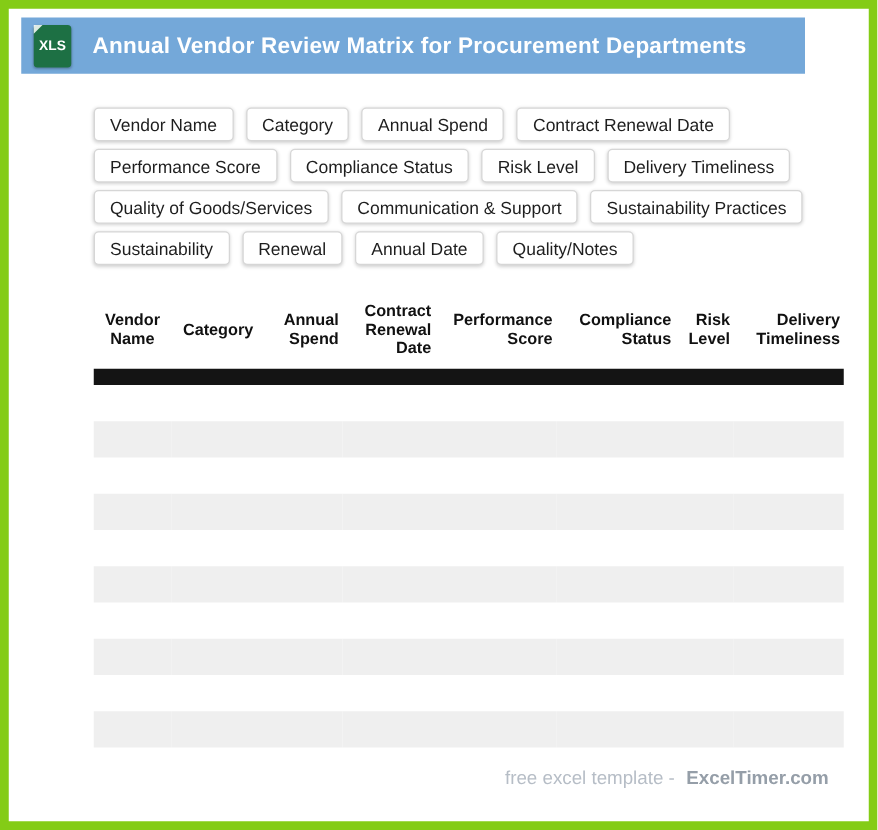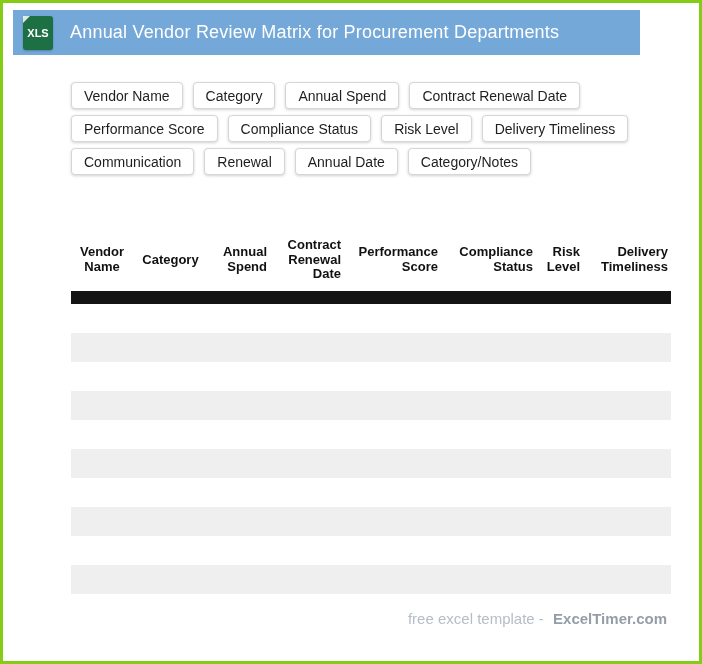--- a/index.html
+++ b/index.html
@@ -6,21 +6,21 @@
     --header-bg:#74a8d9;
     --badge-bg:#1d7044;
     --row-even:#efefef;
     --divider:#141414;
   }
   html,body{margin:0;padding:0;background:#ffffff;}
   .page{
     position:relative;
     width:702px;height:664px;
     box-sizing:border-box;
-    border:3px solid #84cc16;
+    border:7px solid #84cc16;
     background:#ffffff;
     font-family:"Liberation Sans",sans-serif;
     overflow:hidden;
   }
   
   .header{
     position:absolute;left:10px;top:7px;
     width:627px;height:45px;
     background:var(--header-bg);
     display:flex;align-items:center;
@@ -40,21 +40,21 @@
     content:"";
     position:absolute;left:0;top:0;
     border-style:solid;
     border-width:7px 7px 0 0;
     border-color:#ffffff transparent transparent transparent;
     opacity:.85;
   }
   .header-title{
     color:#ffffff;
     font-size:18px;
-    font-weight:400;
+    font-weight:700;
     margin-left:17px;
     letter-spacing:.2px;
     white-space:nowrap;
   }
   
   .chips{
     position:absolute;left:68px;top:79px;width:600px;
   }
   .chip-row{
     display:flex;gap:10px;margin-bottom:6px;
@@ -122,24 +122,29 @@
       <span class="chip">Annual Spend</span>
       <span class="chip">Contract Renewal Date</span>
     </div>
     <div class="chip-row">
       <span class="chip">Performance Score</span>
       <span class="chip">Compliance Status</span>
       <span class="chip">Risk Level</span>
       <span class="chip">Delivery Timeliness</span>
     </div>
     <div class="chip-row">
-      <span class="chip">Communication</span>
+      <span class="chip">Quality of Goods/Services</span>
+      <span class="chip">Communication &amp; Support</span>
+      <span class="chip">Sustainability Practices</span>
+    </div>
+    <div class="chip-row">
+      <span class="chip">Sustainability</span>
       <span class="chip">Renewal</span>
       <span class="chip">Annual Date</span>
-      <span class="chip">Category/Notes</span>
+      <span class="chip">Quality/Notes</span>
     </div>
   </div>
 
   <table class="matrix">
     <colgroup>
       <col style="width:62px">
         <col style="width:75px">
         <col style="width:62px">
       <col style="width:74px">
         <col style="width:97px">

